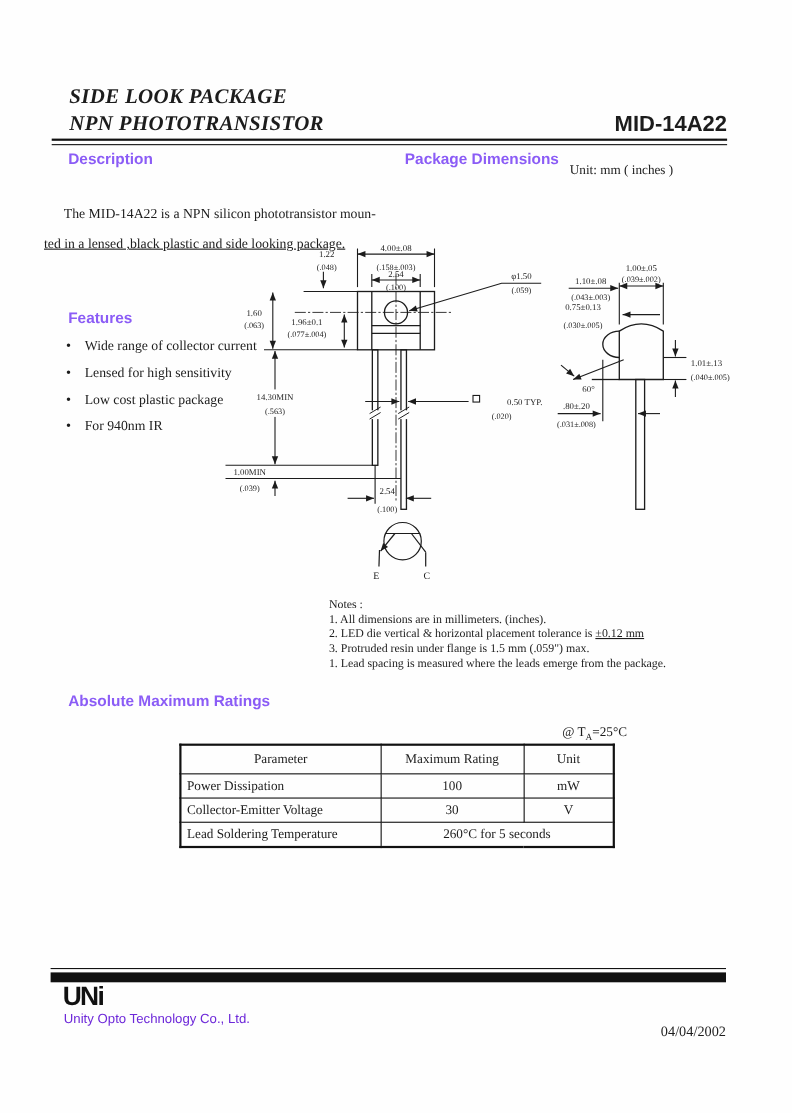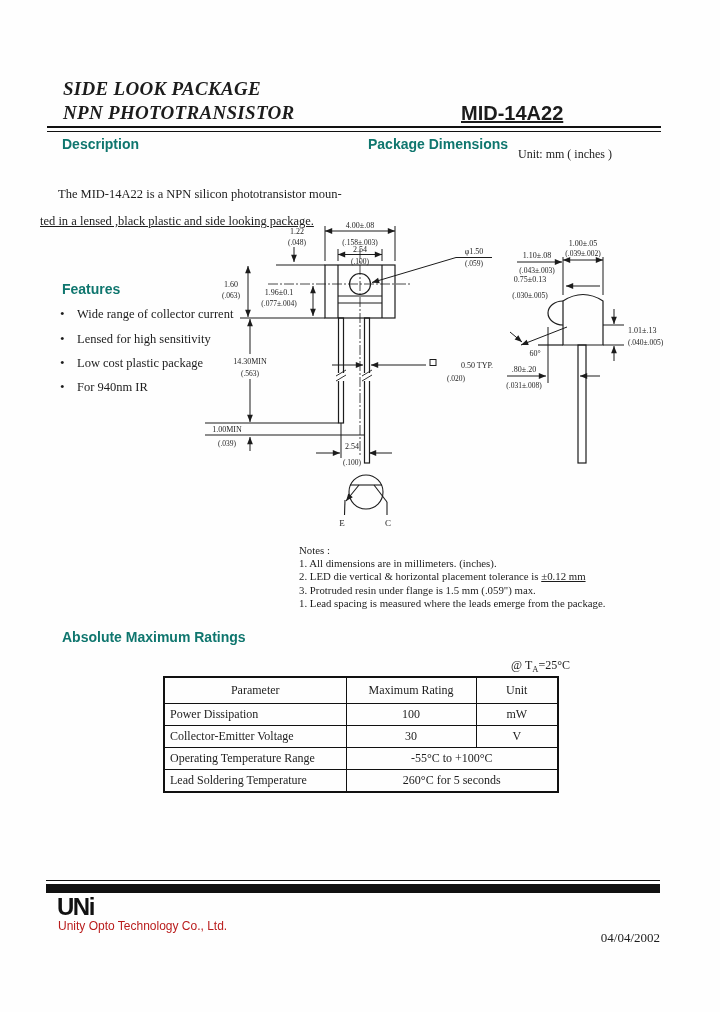--- a/index.html
+++ b/index.html
@@ -2,53 +2,53 @@
 <html><head>
 <meta charset="utf-8">
 <style>
   html,body{margin:0;padding:0;background:#e8e8e8;}
   .page{position:relative;width:720px;height:1012px;background:#fefefe;color:#1c1c1c;overflow:hidden;margin:0 auto;}
   .abs{position:absolute;}
   .title-line{font:italic 700 19px/1.15 "Liberation Serif",serif;letter-spacing:.3px;}
   .partno{font:700 20px/1 "Liberation Sans",sans-serif;}
   .hrule{left:47px;width:614px;border-top:2.5px solid #111;}
   .hrule2{left:47px;width:614px;border-top:1.5px solid #111;}
-  .sec-head{font:700 14px/1.1 "Liberation Sans",sans-serif;color:#0f766e;}
+  .sec-head{font:700 14px/1.1 "Liberation Sans",sans-serif;color:#8b5cf6;}
   .body-txt{font:12.5px/1.2 "Liberation Serif",serif;margin-top:23px;}
   .unit-note{font:12px/1.2 "Liberation Serif",serif;}
   .feat{position:absolute;font:12.5px/1.2 "Liberation Serif",serif;padding-left:17px;}
   .feat::before{content:"\2022";position:absolute;left:0;top:-1px;font-size:13px;}
   .notes{font:10.8px/13.2px "Liberation Serif",serif;}
   .notes div{white-space:nowrap;}
   .u{text-decoration:underline;}
   .cond{font:12px/1.2 "Liberation Serif",serif;}
   .cond sub{font-size:8.5px;}
   table.amr{border-collapse:collapse;table-layout:fixed;width:394px;
     font:12px/1.1 "Liberation Serif",serif;color:#1c1c1c;}
   table.amr,table.amr td,table.amr th{border:1.4px solid #111;}
   table.amr{border-width:2px;}
   table.amr th{font-weight:400;text-align:center;height:23px;}
   table.amr td{height:21px;text-align:center;padding:0 2px;}
   table.amr td.param{text-align:left;padding-left:5px;}
   .footbar-thick{left:46px;width:614px;height:8.5px;background:#111;}
   .logo{font:900 24px/1 "Liberation Sans",sans-serif;letter-spacing:-1.5px;color:#111;}
-  .company{font:12px/1.2 "Liberation Sans",sans-serif;color:#b91c1c;}
+  .company{font:12px/1.2 "Liberation Sans",sans-serif;color:#6d28d9;}
   .date{font:13px/1.2 "Liberation Serif",serif;text-align:right;}
   svg text{font-family:"Liberation Serif",serif;font-size:8px;fill:#1c1c1c;}
   svg .sm{font-size:7.5px;}
   svg .pin{font-size:9px;}
 </style>
 </head>
 <body>
 
 <div class="page">
 
   <div class="abs title-line" style="left:63px;top:78px;">SIDE LOOK PACKAGE</div>
   <div class="abs title-line" style="left:63px;top:102px;">NPN PHOTOTRANSISTOR</div>
-  <div class="abs partno" style="left:461px;top:103px;width:200px;text-decoration:underline;">MID-14A22</div>
+  <div class="abs partno" style="left:461px;top:103px;width:200px;text-align:right;">MID-14A22</div>
   <div class="abs hrule" style="top:126px;"></div>
   <div class="abs hrule2" style="top:130.5px;"></div>
 
   <div class="abs sec-head" style="left:62px;top:137px;">Description</div>
   <div class="abs sec-head" style="left:368px;top:137px;">Package Dimensions</div>
   <div class="abs unit-note" style="left:518px;top:147px;">Unit: mm ( inches )</div>
 
   <div class="abs body-txt" style="left:58px;top:164px;">The MID-14A22 is a NPN silicon phototransistor moun-</div>
   <div class="abs body-txt" style="left:40px;top:191px;text-decoration:underline;">ted  in a lensed ,black plastic and  side looking package.</div>
 
@@ -227,24 +227,20 @@
       <td class="param">Power Dissipation</td>
       <td>100</td>
       <td>mW</td>
     </tr>
     <tr>
       <td class="param">Collector-Emitter Voltage</td>
       <td>30</td>
       <td>V</td>
     </tr>
     <tr>
-      <td class="param">Operating Temperature Range</td>
-      <td colspan="2">-55°C to +100°C</td>
-    </tr>
-    <tr>
       <td class="param">Lead Soldering Temperature</td>
       <td colspan="2">260°C for 5 seconds</td>
     </tr>
   </tbody>
     </table>
 
   <div class="abs hrule2" style="left:46px;top:880px;width:614px;"></div>
   <div class="abs footbar-thick" style="top:884px;"></div>
   <div class="abs logo" style="left:57px;top:895px;">UNi</div>
   <div class="abs company" style="left:58px;top:919px;">Unity Opto Technology Co., Ltd.</div>

